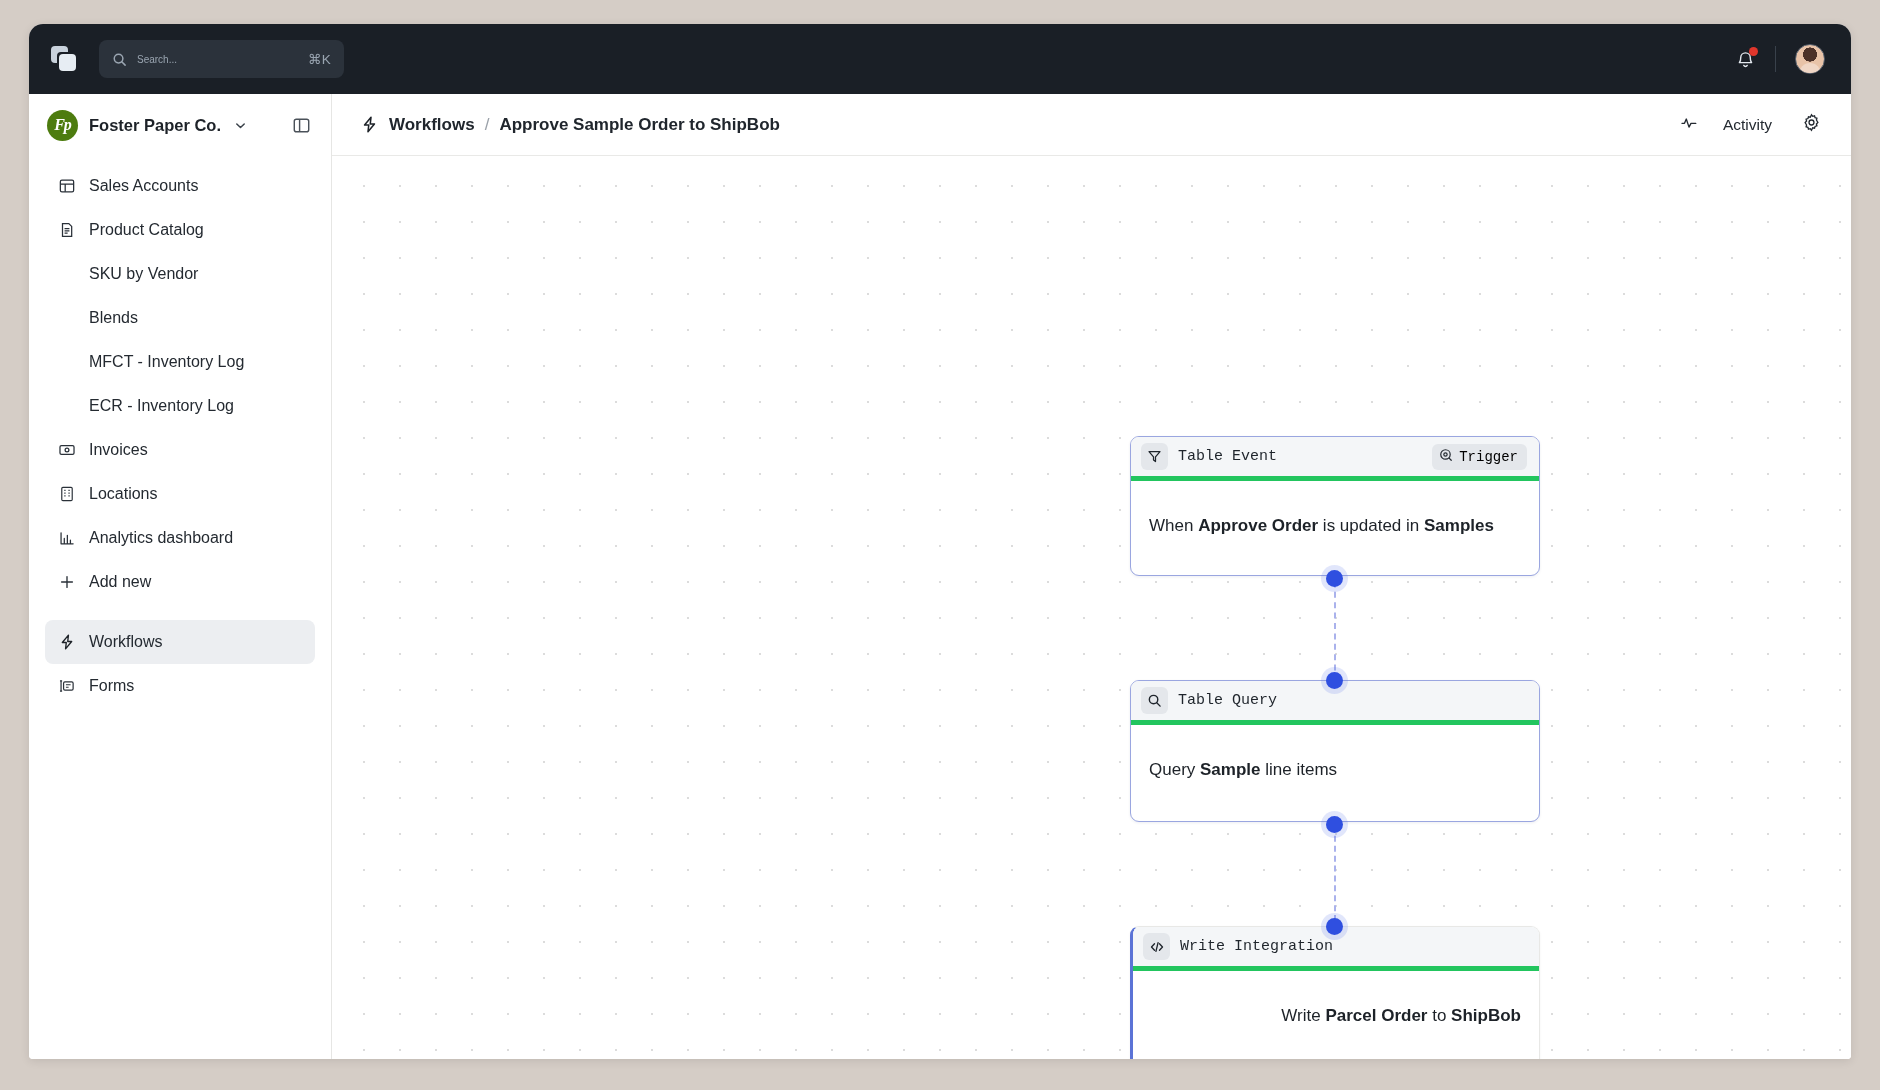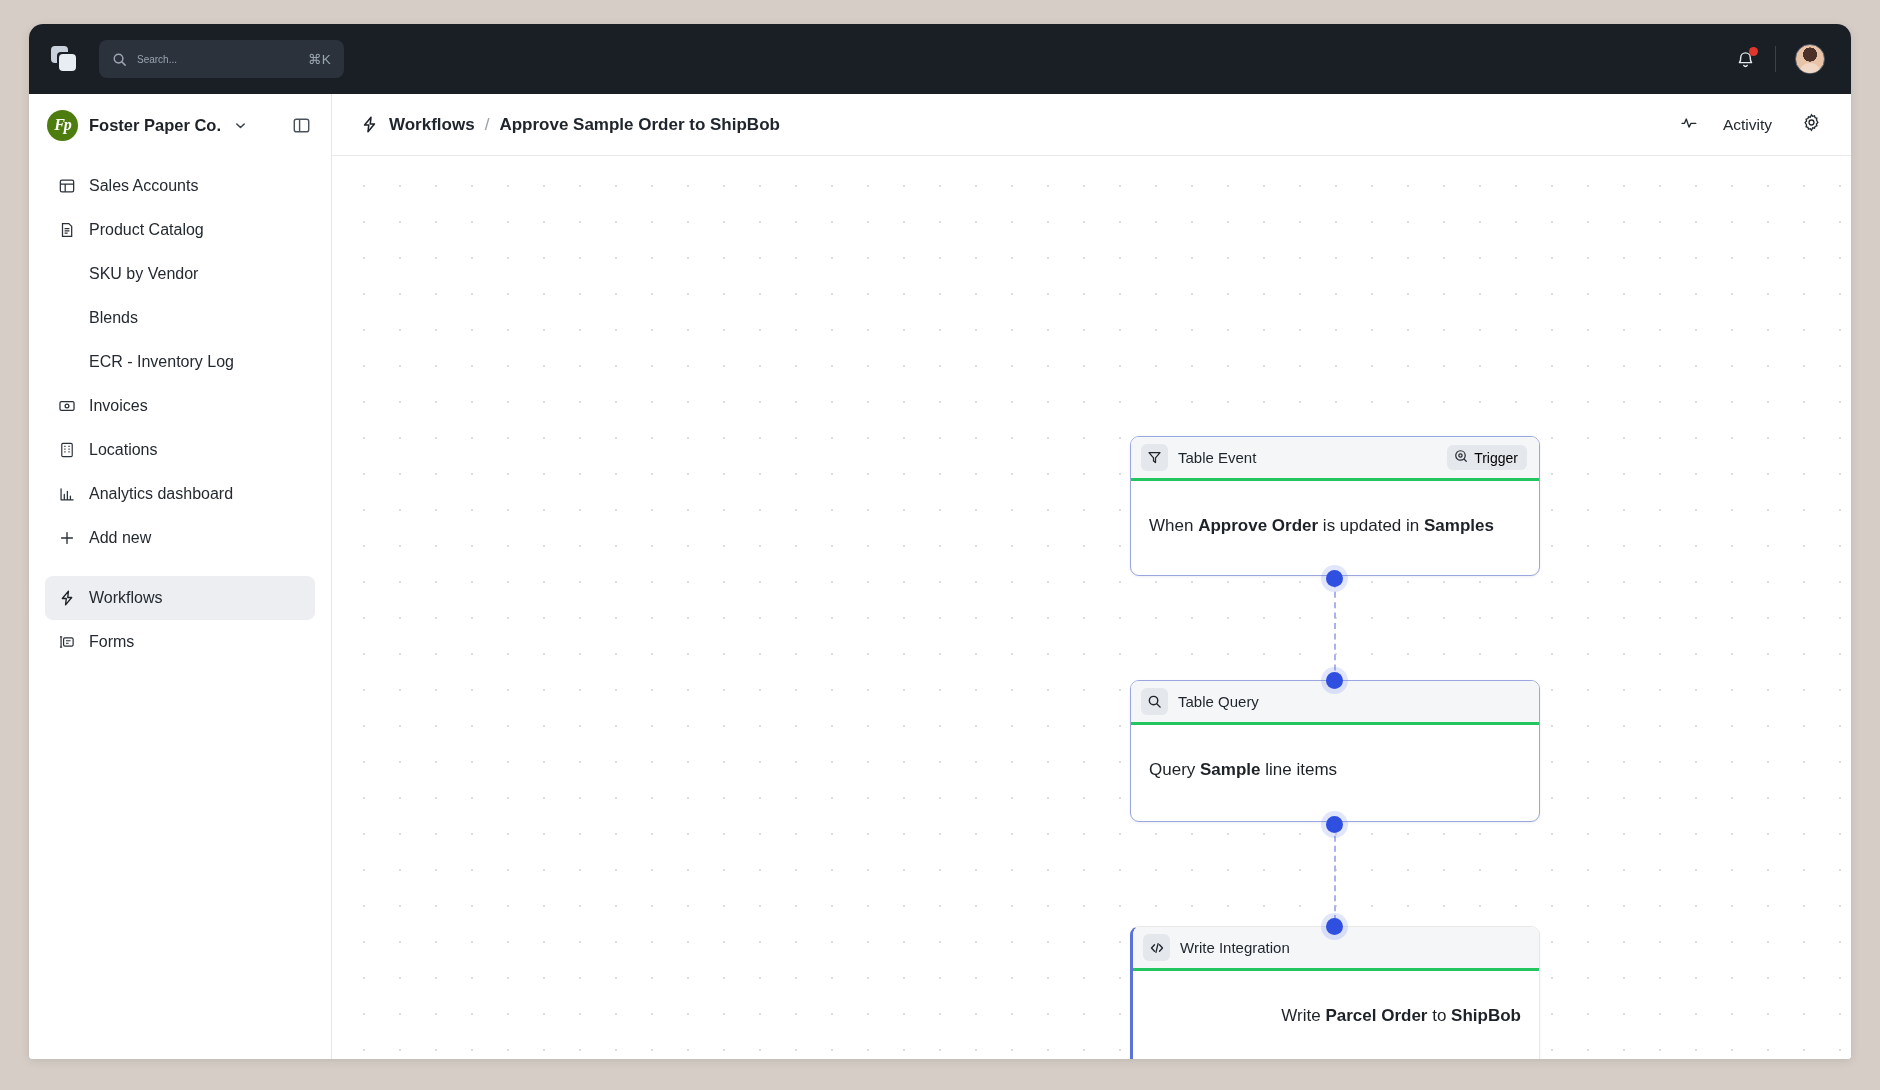--- a/index.html
+++ b/index.html
@@ -240,21 +240,22 @@
     box-shadow: 0 1px 3px rgba(0,0,0,.05);
     text-align: right;
   }
   .node-head {
     height: 44px;
     background: #f4f6f8;
     display: flex;
     align-items: center;
     gap: 10px;
     padding: 0 12px 0 10px;
-    border-bottom: 3px solid #22c55e;
+    border-bottom: 5px solid #22c55e;
+    font-family: Liberation Mono, monospace;
   }
   .node-head-ico {
     width: 27px; height: 27px;
     border-radius: 6px;
     background: #e4e7eb;
     display: flex; align-items: center; justify-content: center;
     flex: 0 0 27px;
   }
   .node-head-title { font-size: 15px; color: #1f252c; white-space: nowrap; }
   .node-badge {
@@ -369,20 +370,23 @@
             </svg>
           </span>
           <span>Product Catalog</span>
         </div>
 
         <div class="nav-item child">
           <span>SKU by Vendor</span>
         </div>
         <div class="nav-item child">
           <span>Blends</span>
+        </div>
+        <div class="nav-item child">
+          <span>MFCT - Inventory Log</span>
         </div>
         <div class="nav-item child">
           <span>ECR - Inventory Log</span>
         </div>
 
         <div class="nav-item">
           <span class="nav-ico">
             <svg width="18" height="18" viewBox="0 0 20 20" fill="none" stroke="#2a3139" stroke-width="1.4">
               <rect x="2.2" y="5.2" width="15.6" height="9.6" rx="1.6"></rect>
               <circle cx="10" cy="10" r="2.1"></circle>

